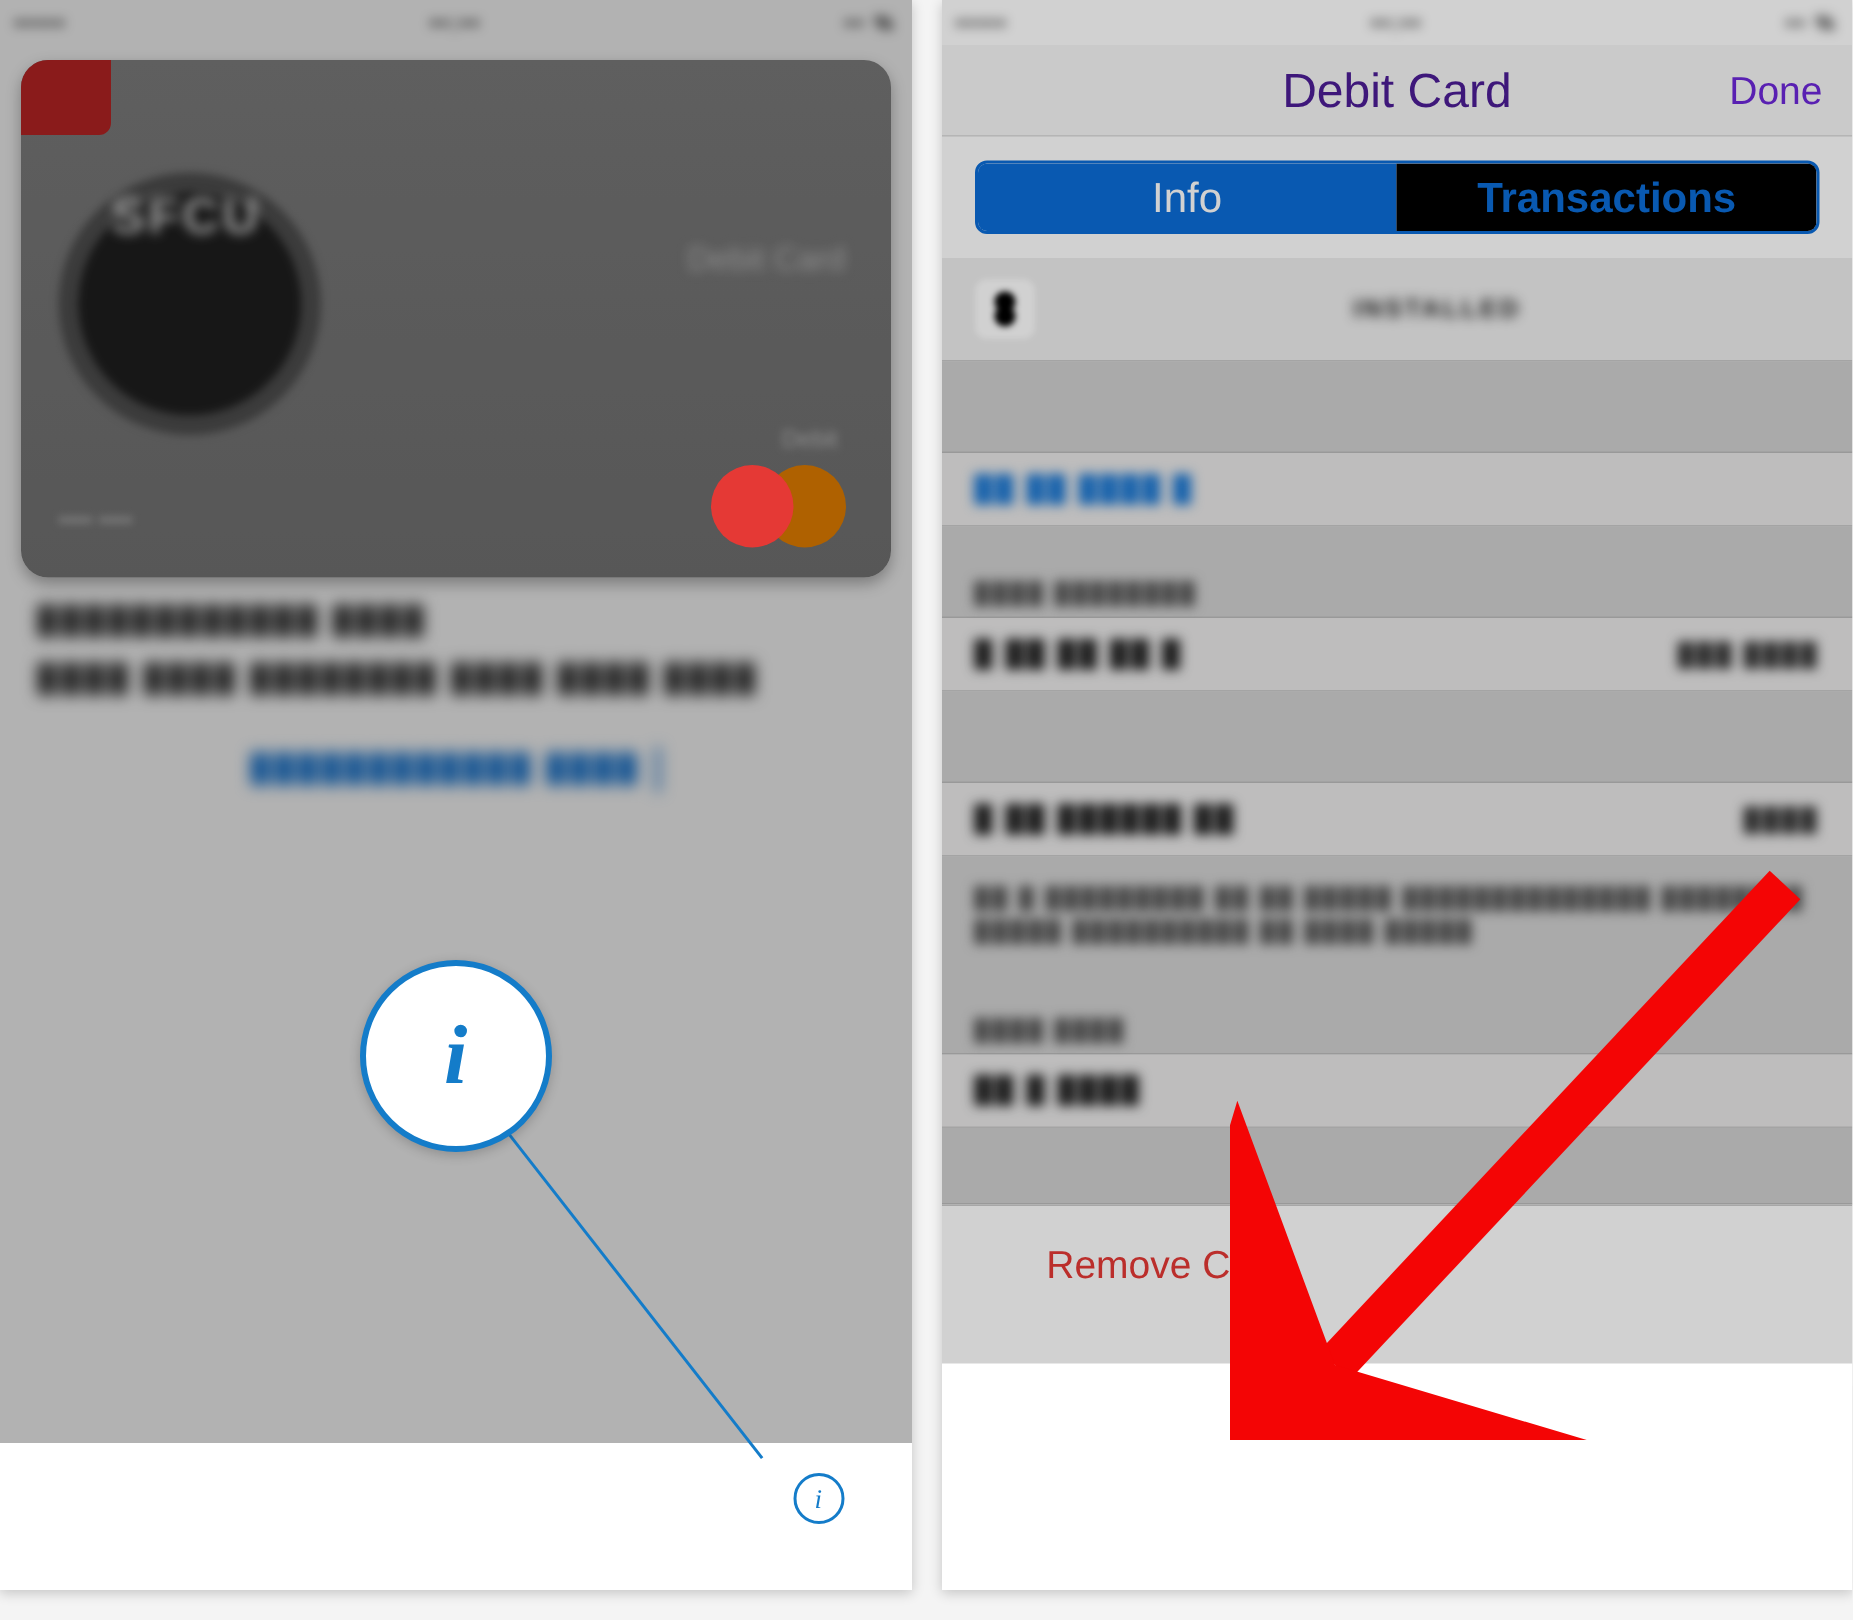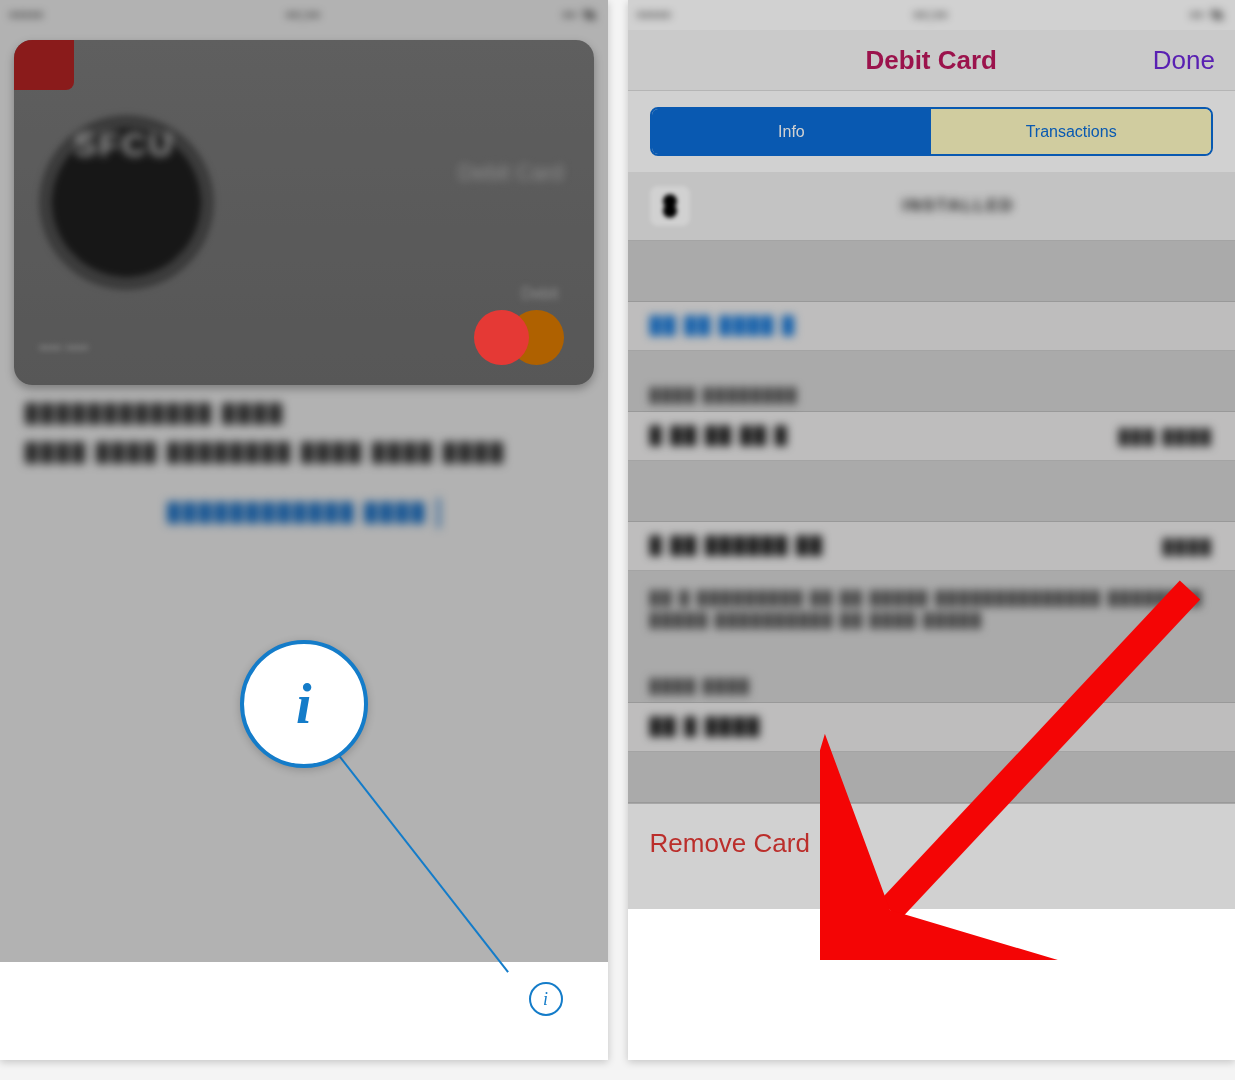--- a/index.html
+++ b/index.html
@@ -31,40 +31,40 @@
   .pixrow.blue::after{content:"";display:inline-block;width:3px;height:30px;background:#1976d2;vertical-align:middle;margin-left:10px;filter:none;}
   
   .bottom-bar{position:absolute;bottom:0;left:0;right:0;height:98px;background:#fff;}
   .info-btn-small{position:absolute;right:45px;bottom:44px;width:30px;height:30px;border:2px solid #147cc9;border-radius:50%;display:flex;align-items:center;justify-content:center;color:#147cc9;font-family:Georgia,serif;font-style:italic;font-size:18px;background:#fff;z-index:4;cursor:pointer;}
   
   .callout{position:absolute;top:640px;left:50%;transform:translateX(-50%);width:120px;height:120px;border:4px solid #147cc9;border-radius:50%;background:#fff;display:flex;align-items:center;justify-content:center;z-index:5;box-shadow:0 2px 8px rgba(0,0,0,.2);}
   .callout .i{color:#147cc9;font-family:Georgia,serif;font-style:italic;font-size:56px;font-weight:bold;}
   .callout-line{position:absolute;width:2px;background:#147cc9;z-index:4;transform-origin:top left;}
   
   .right .nav{height:60px;display:flex;align-items:center;justify-content:center;position:relative;background:#f7f7f7;border-bottom:1px solid #ddd;}
-  .right .nav .title{font-size:26px;font-weight:700;color:#be185d;}
+  .right .nav .title{font-size:32px;font-weight:400;color:#4c1d95;}
   .right .nav .done{position:absolute;right:20px;color:#6d28d9;font-size:26px;cursor:pointer;}
   .seg{margin:16px 22px;height:45px;border:2px solid #0b6dd8;border-radius:8px;display:flex;overflow:hidden;}
-  .seg div{flex:1;display:flex;align-items:center;justify-content:center;font-size:16px;}
+  .seg div{flex:1;display:flex;align-items:center;justify-content:center;font-size:28px;}
   .seg .active{background:#0b6dd8;color:#fff;}
-  .seg .inactive{color:#0b6dd8;background:#fef9c3;cursor:pointer;}
+  .seg .inactive{color:#0b6dd8;background:#000000;cursor:pointer;font-weight:bold;}
   .right .list{background:#dcdcdc;}
   .right .row{background:#e8e7e7;border-bottom:1px solid #c8c8c8;padding:14px 22px;display:flex;justify-content:space-between;align-items:center;}
   .right .section-gap{height:40px;background:#d0d0d0;border-bottom:1px solid #bbb;padding:12px 22px 8px;display:flex;align-items:flex-end;}
   .right .section-gap span{filter:blur(4px);font-size:14px;color:#555;font-weight:bold;letter-spacing:2px;}
   .right .row .lab{filter:blur(4px);color:#222;font-size:17px;font-weight:bold;letter-spacing:2px;}
   .right .row .val{filter:blur(4px);color:#333;font-size:15px;font-weight:bold;letter-spacing:2px;}
   .right .row.app{background:#eee;height:40px;}
   .right .row.app .icon{width:40px;height:40px;border-radius:8px;background:#fff;margin-right:14px;display:flex;align-items:center;justify-content:center;filter:blur(2px);}
   .right .row.app .icon svg{width:28px;height:28px;}
   .right .row.link .lab{color:#1976d2;}
   .right .footer-note{padding:16px 22px 24px;background:#d0d0d0;}
   .right .footer-note span{filter:blur(4px);color:#555;font-size:14px;line-height:1.6;letter-spacing:2px;display:block;}
   .right .remove-row{background:#fff;height:80px;display:flex;align-items:center;padding:0 22px;border-top:1px solid #ccc;cursor:pointer;}
-  .right .remove-row span{color:#e53935;font-size:26px;}
+  .right .remove-row span{color:#e53935;font-size:26px;margin-left:48px;}
   .right .below-remove{height:40px;background:#fff;}
   
   .arrow-wrap{position:absolute;right:15px;top:560px;z-index:10;pointer-events:none;}
   .arrow-wrap svg{width:400px;height:400px;}
   
   .right .dim2{position:absolute;top:0;left:0;right:0;height:909px;background:rgba(0,0,0,0.18);pointer-events:none;z-index:8;}
 </style>
 </head>
 <body>
 

